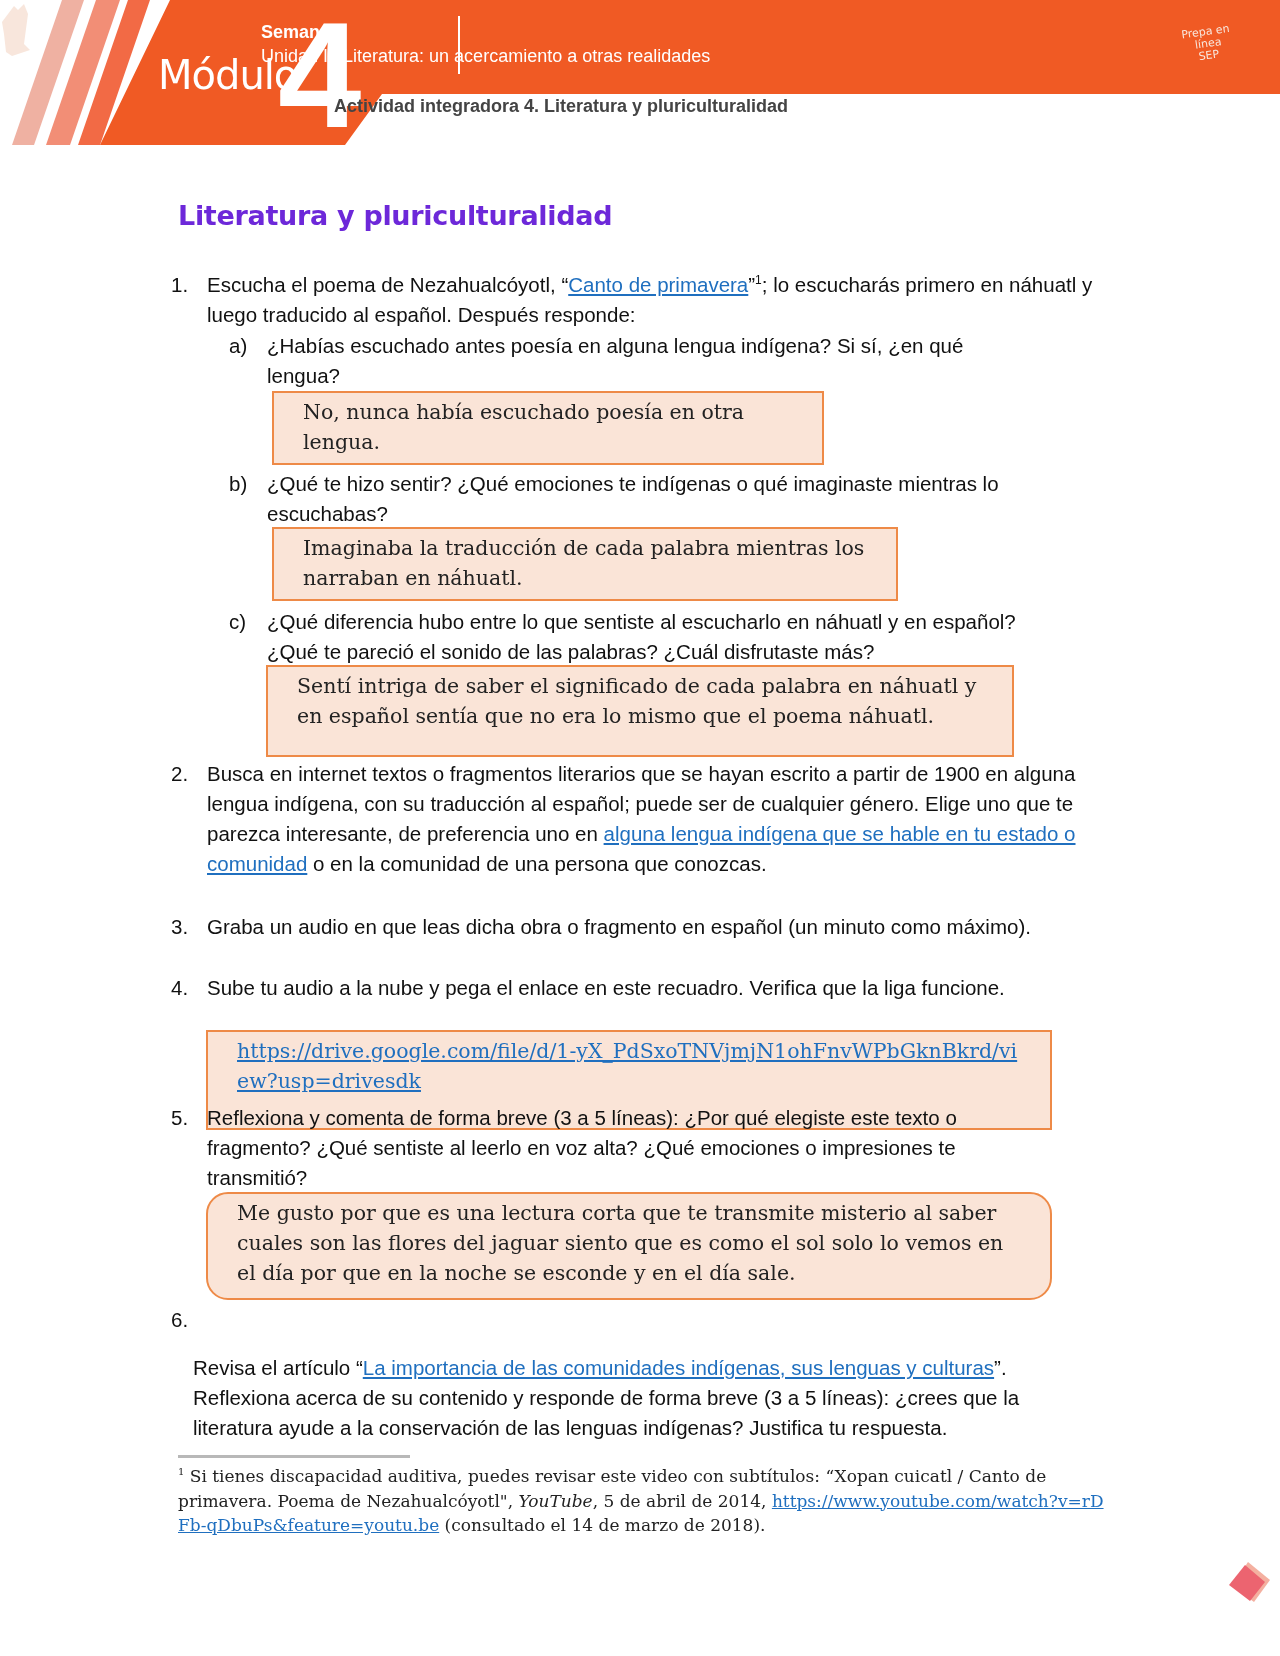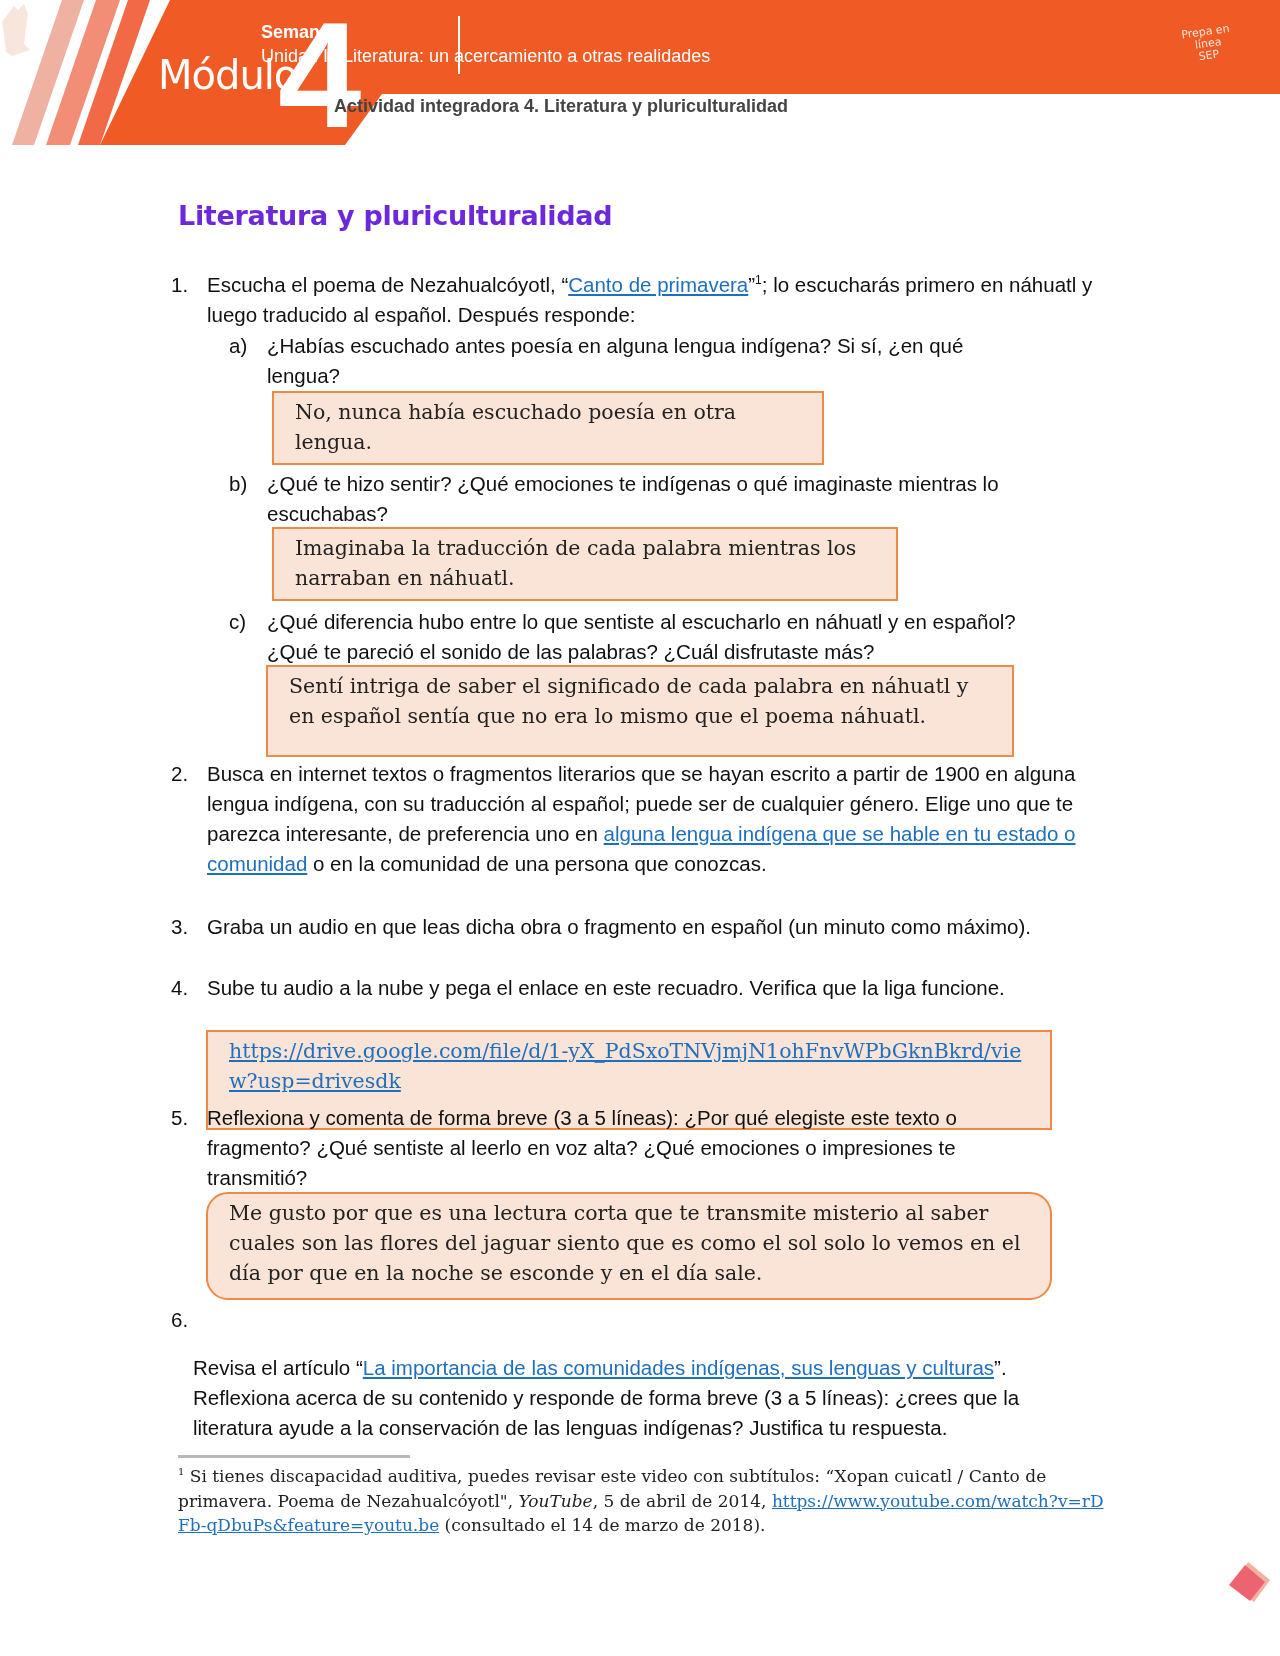--- a/index.html
+++ b/index.html
@@ -18,21 +18,21 @@
   .logo-text { position: absolute; left: 1183px; top: 26px; font-family: "DejaVu Sans", sans-serif; font-size: 11px; line-height: 12px; color: #f8e6dc; transform: rotate(-8deg); }
 
   
   .title { position: absolute; left: 178px; top: 200px; font-family: "DejaVu Sans", sans-serif; font-weight: bold; font-size: 27px; color: #6d28d9; letter-spacing: -0.3px; }
 
   .txt { position: absolute; font-family: "Liberation Sans", "DejaVu Sans", sans-serif; font-size: 20.5px; line-height: 30px; color: #111111; }
   .num { position: absolute; font-family: "Liberation Sans", sans-serif; font-size: 20.5px; line-height: 30px; color: #111111; }
   a.link { color: #1f6fbf; text-decoration: underline; }
   sup { font-size: 12px; line-height: 0; }
 
-  .answer { position: absolute; background: #fae4d7; border: 2.5px solid #ee8a47; box-sizing: border-box; font-family: "DejaVu Serif", "Liberation Serif", serif; font-size: 20.5px; line-height: 30px; color: #222222; padding: 4px 21px; }
+  .answer { position: absolute; background: #fae4d7; border: 2.5px solid #ee8a47; box-sizing: border-box; font-family: "DejaVu Serif", "Liberation Serif", serif; font-size: 20.5px; line-height: 30px; color: #222222; padding: 4px 29px; }
   .answer a { color: #1f6fbf; text-decoration: underline; }
 
   .fn-rule { position: absolute; left: 178px; top: 1455px; width: 232px; height: 3px; background: #b8b8b8; }
   .footnote { position: absolute; left: 178px; top: 1464px; width: 930px; font-family: "DejaVu Serif", "Liberation Serif", serif; font-size: 17px; line-height: 24.5px; color: #222222; }
   .footnote a { color: #1f6fbf; text-decoration: underline; }
   .footnote sup { font-size: 10px; }
 
   .corner { position: absolute; left: 1228px; top: 1560px; width: 44px; height: 44px; }
 </style>
 </head>

